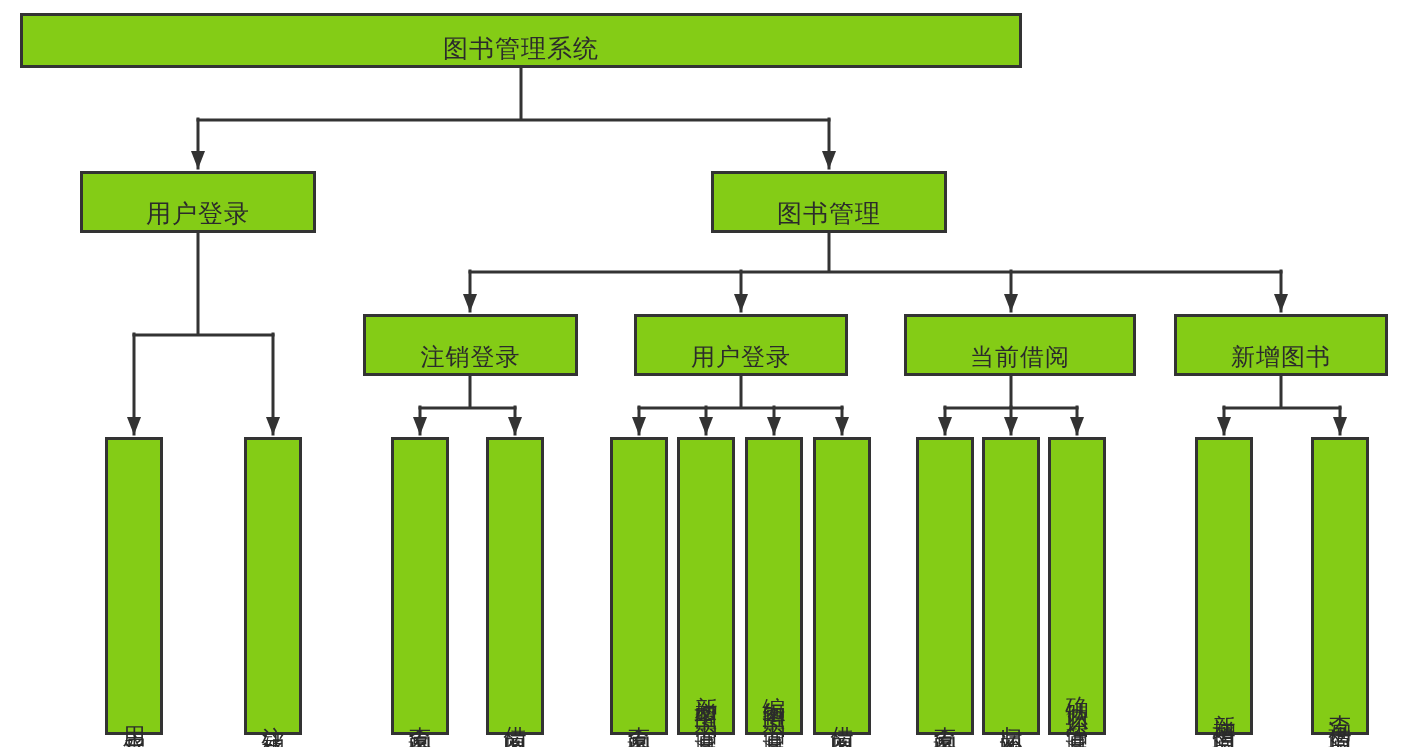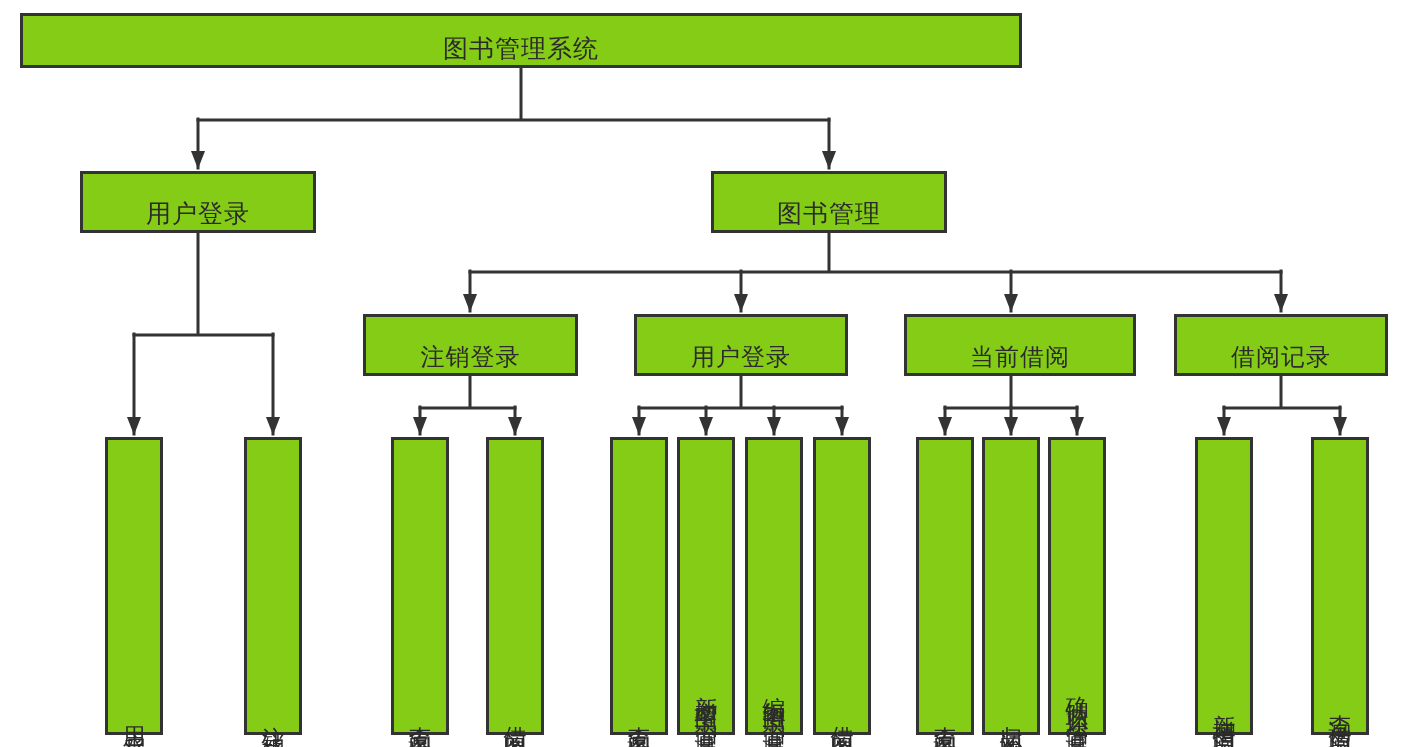--- a/index.html
+++ b/index.html
@@ -102,21 +102,21 @@
   <div class="box lv3" style="left:363px;top:314px;width:215px;height:62px;">
     <span class="h-label">注销登录</span>
   </div>
   <div class="box lv3" style="left:634px;top:314px;width:214px;height:62px;">
     <span class="h-label">用户登录</span>
   </div>
   <div class="box lv3" style="left:904px;top:314px;width:232px;height:62px;">
     <span class="h-label">当前借阅</span>
   </div>
   <div class="box lv3" style="left:1174px;top:314px;width:214px;height:62px;">
-    <span class="h-label">借阅记录</span>
+    <span class="h-label">新增图书</span>
   </div>
 
   <div class="box leaf" style="left:105px;">
     <span class="v-label">用户登录</span>
   </div>
   <div class="box leaf" style="left:244px;">
     <span class="v-label">注销登录</span>
   </div>
 
   <div class="box leaf" style="left:391px;">

